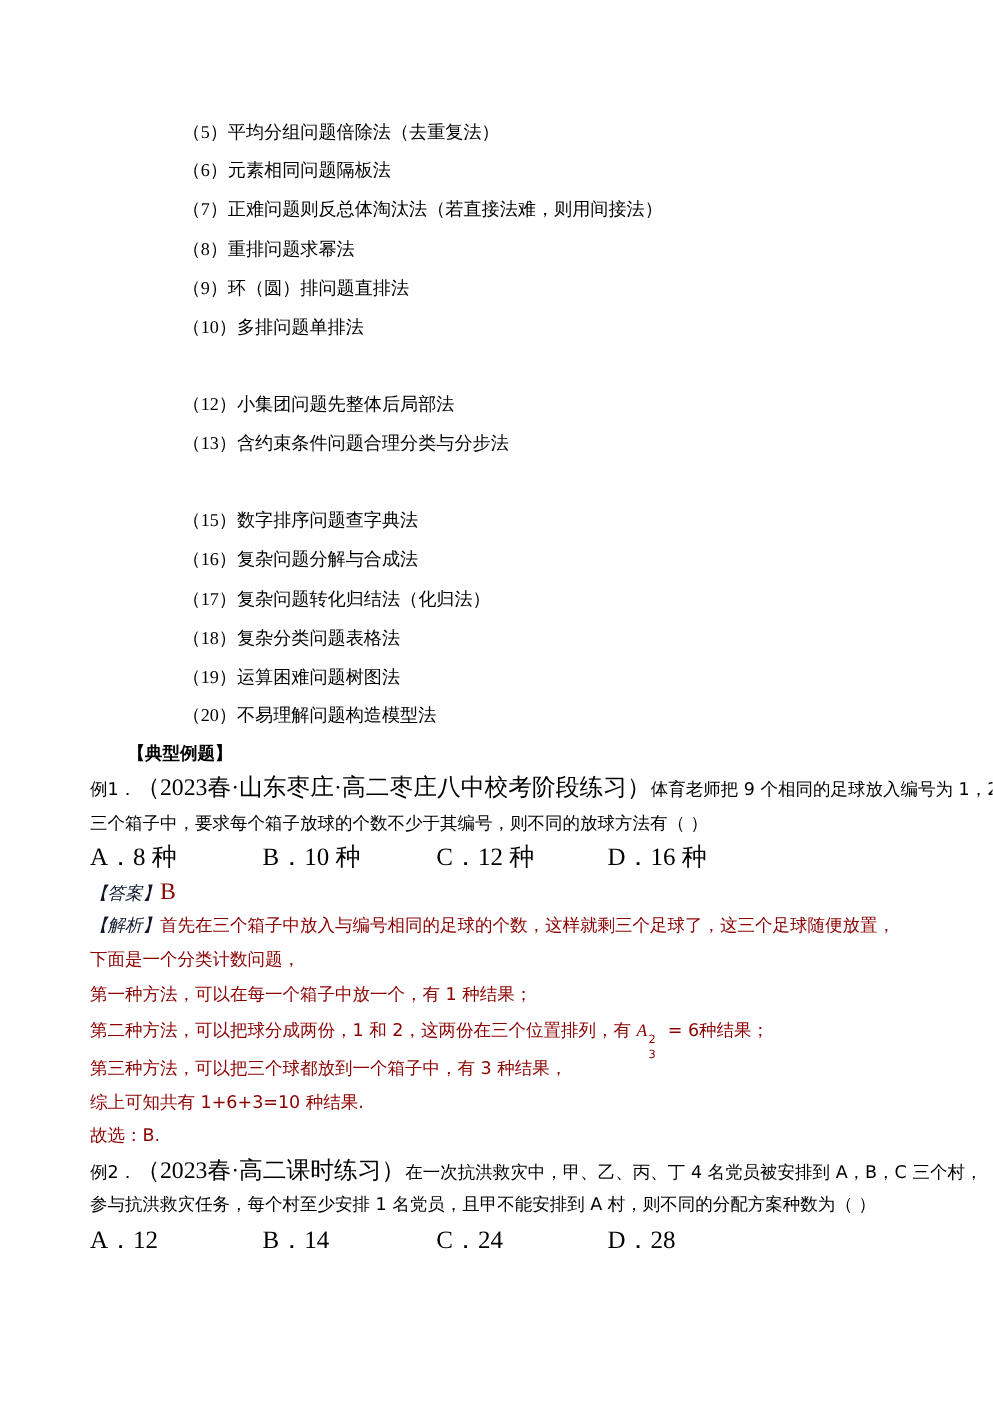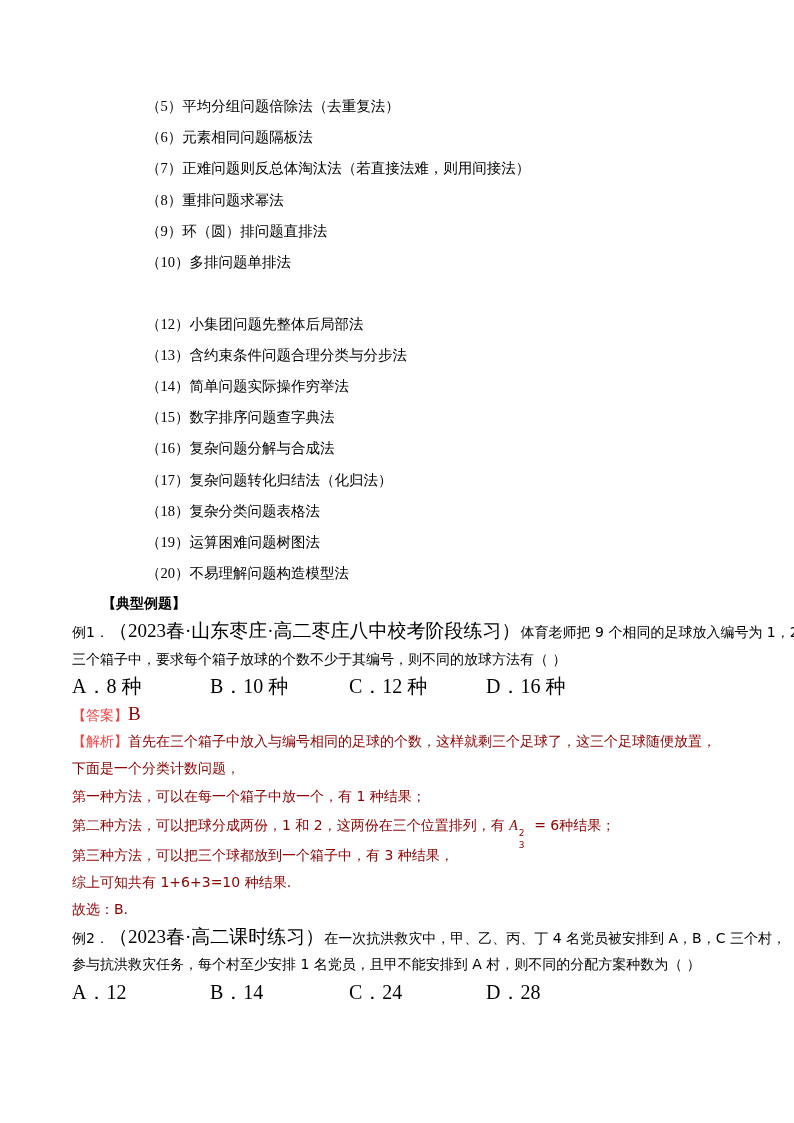--- a/index.html
+++ b/index.html
@@ -9,41 +9,40 @@
       color: #000000;
     }
     .page { position: absolute; left: 0; top: 0; width: 794px; height: 1123px; }
     .line { position: absolute; font-size: 14px; line-height: 20px; white-space: nowrap; }
     .method { left: 124px; font-family: Liberation Serif, serif; font-size: 14.5px; margin-left: 22px; }
     .sec-head { left: 102px; font-weight: bold; font-size: 14px; font-family: "DejaVu Sans", sans-serif; }
     .q { left: 72px; font-family: "DejaVu Sans", "Liberation Sans", sans-serif; font-size: 14px; }
     .q b { font-weight: normal; }
     .src { font-family: "Liberation Serif", serif; font-size: 19px; }
     .red { color: #8b0000; }
-    .tag-red { color: #ef4444; }
+    .tag-red { color: #0f172a; font-style: italic; }
     .opt { position: absolute; font-family: "Liberation Serif", serif; font-size: 20px; line-height: 20px; white-space: nowrap; }
     .math { font-family: "Liberation Serif", serif; font-style: italic; }
     .sup-sub { display: inline-block; position: relative; width: 12px; }
     .sup-sub .sup { position: absolute; left: 1px; top: -7px; font-size: 9px; }
     .sup-sub .sub { position: absolute; left: 1px; top: 5px; font-size: 9px; }
   </style>
 </head>
 <body>
 
 <div class="page">
 
   <div class="line method" style="top:96px">（5）平均分组问题倍除法（去重复法）</div>
   <div class="line method" style="top:127px">（6）元素相同问题隔板法</div>
   <div class="line method" style="top:158px">（7）正难问题则反总体淘汰法（若直接法难，则用间接法）</div>
   <div class="line method" style="top:190px">（8）重排问题求幂法</div>
   <div class="line method" style="top:221px">（9）环（圆）排问题直排法</div>
   <div class="line method" style="top:252px">（10）多排问题单排法</div>
   <div class="line method" style="top:314px">（12）小集团问题先整体后局部法</div>
   <div class="line method" style="top:345px">（13）含约束条件问题合理分类与分步法</div>
-  <div class="line method" style="top:376px">（14）简单问题实际操作穷举法</div>
   <div class="line method" style="top:407px">（15）数字排序问题查字典法</div>
   <div class="line method" style="top:438px">（16）复杂问题分解与合成法</div>
   <div class="line method" style="top:470px">（17）复杂问题转化归结法（化归法）</div>
   <div class="line method" style="top:501px">（18）复杂分类问题表格法</div>
   <div class="line method" style="top:532px">（19）运算困难问题树图法</div>
   <div class="line method" style="top:563px">（20）不易理解问题构造模型法</div>
 
   <div class="line sec-head" style="top:593px">【典型例题】</div>
 
   <div class="line q" style="top:621px">

